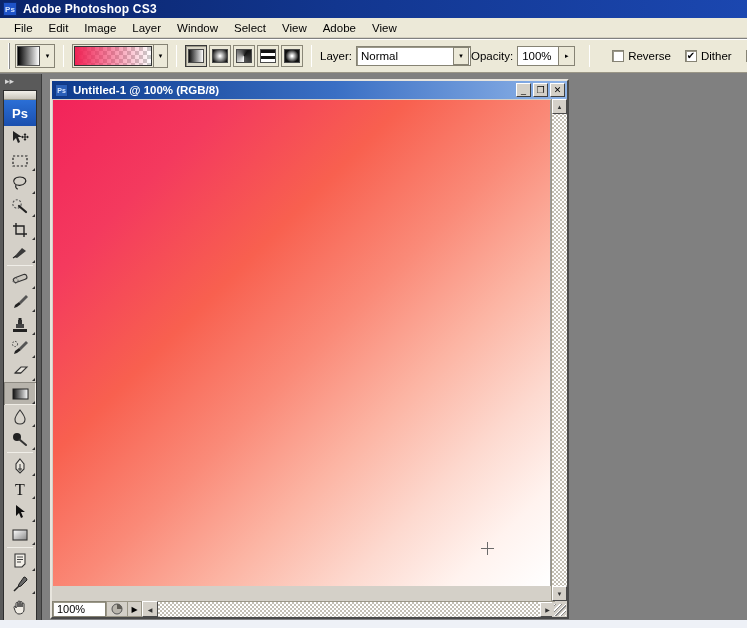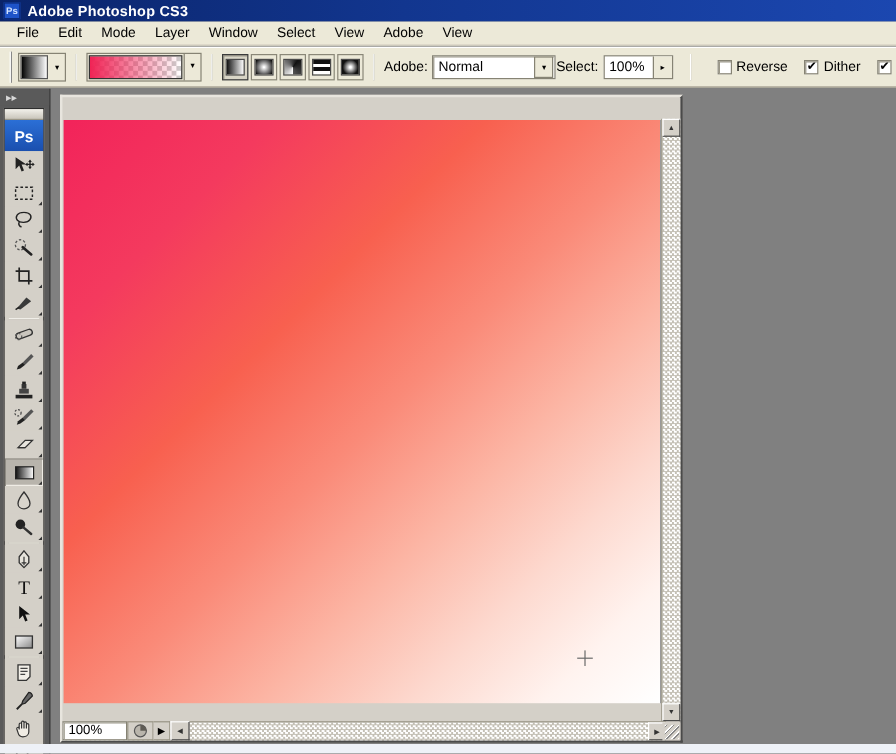--- a/index.html
+++ b/index.html
@@ -98,21 +98,21 @@
   .gt-reflect  i { background: linear-gradient(to bottom,#111 0 25%,#fff 25% 50%,#111 50% 75%,#fff 75%); }
   .gt-diamond  i { background: radial-gradient(circle at 50% 50%,#fff 8%,#111 70%); }
 
   .lbl { font-size: 11.5px; color: #000; margin-right: 4px;
          font-family: "Liberation Sans", sans-serif; }
   .combo {
     display: flex; align-items: center; height: 20px;
     border: 1px solid #868374; background: #fff;
     box-shadow: inset 1px 1px 0 #9b9889;
   }
-  .combo .val { padding: 0 4px; width: 84px; font-size: 11.5px;
+  .combo .val { padding: 0 4px; width: 96px; font-size: 11.5px;
                 font-family: "Liberation Sans", sans-serif; }
   .combo .btn {
     width: 16px; height: 18px; margin: 1px 1px 1px 0;
     background: #ece9d8; border: 1px solid #868374;
     display: flex; align-items: center; justify-content: center; font-size: 7px;
   }
   .opacity-box { display: flex; align-items: center; height: 20px;
                  border: 1px solid #868374; background: #fff; }
   .opacity-box .val { width: 40px; padding: 0 4px; font-size: 11.5px; text-align: left;
                       font-family: "Liberation Sans", sans-serif; }
@@ -274,21 +274,21 @@
 <div id="app">
 
   <div id="titlebar">
     <div id="ps-logo">Ps</div>
     <div id="app-title">Adobe Photoshop CS3</div>
   </div>
 
   <div id="menubar">
     <div class="menu-item">File</div>
     <div class="menu-item">Edit</div>
-    <div class="menu-item">Mode</div>
+    <div class="menu-item">Image</div>
     <div class="menu-item">Layer</div>
     <div class="menu-item">Window</div>
     <div class="menu-item">Select</div>
     <div class="menu-item">View</div>
     <div class="menu-item">Adobe</div>
     <div class="menu-item">View</div>
   </div>
 
   <div id="optionsbar">
     <div class="ob-gripper"></div>
@@ -320,29 +320,29 @@
       <div class="gtype gt-reflect">
           <i></i>
         </div>
       <div class="gtype gt-diamond">
           <i></i>
         </div>
     </div>
 
     <div class="sep"></div>
 
-    <div class="lbl">Adobe:</div>
+    <div class="lbl">Layer:</div>
     <div class="combo">
       <div class="val">Normal</div>
       <div class="btn">▾</div>
     </div>
 
     <div style="width:12px"></div>
 
-    <div class="lbl">Select:</div>
+    <div class="lbl">Opacity:</div>
     <div class="opacity-box">
       <div class="val">100%</div>
       <div class="tri">▸</div>
     </div>
 
     <div class="sep" style="margin-left:14px"></div>
 
     <div class="chk">
       <div class="box"></div>
       <span class="t">Reverse</span>
@@ -533,20 +533,29 @@
         <svg width="16" height="16" viewBox="0 0 16 16">
             <circle cx="6.5" cy="6.5" r="4.6" fill="none" stroke="#222" stroke-width="1.4"></circle>
             <path d="M10 10 L15 15" stroke="#222" stroke-width="2" stroke-linecap="round"></path>
           </svg>
       </div>
     </div>
   </div>
 
   <div id="docwin">
 
+    <div id="doc-title">
+      <div id="doc-icon">Ps</div>
+      <div id="doc-title-text">Untitled-1 @ 100% (RGB/8)</div>
+      <div id="doc-btns">
+        <div class="winbtn">_</div>
+        <div class="winbtn">❐</div>
+        <div class="winbtn">✕</div>
+      </div>
+    </div>
 
     <div id="canvas-area">
       <div id="canvas">
         <div id="crosshair"></div>
       </div>
     </div>
 
     <div class="sb-v">
       <div class="sbbtn" style="top:0;left:0">▲</div>
       <div class="sbbtn" style="bottom:0;left:0">▼</div>

